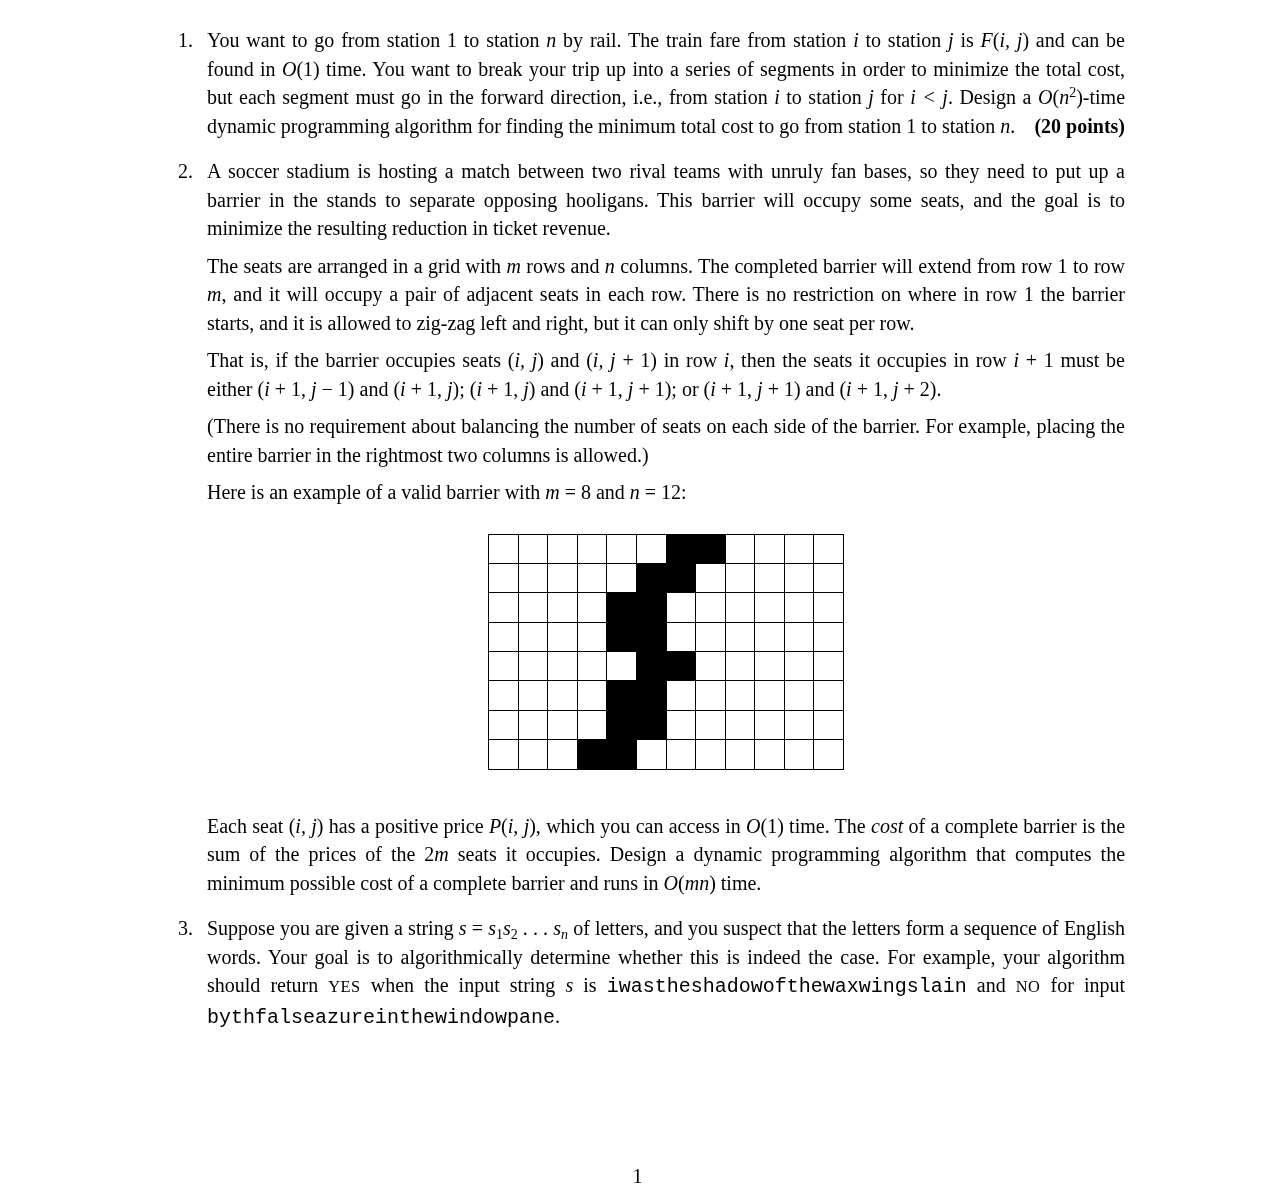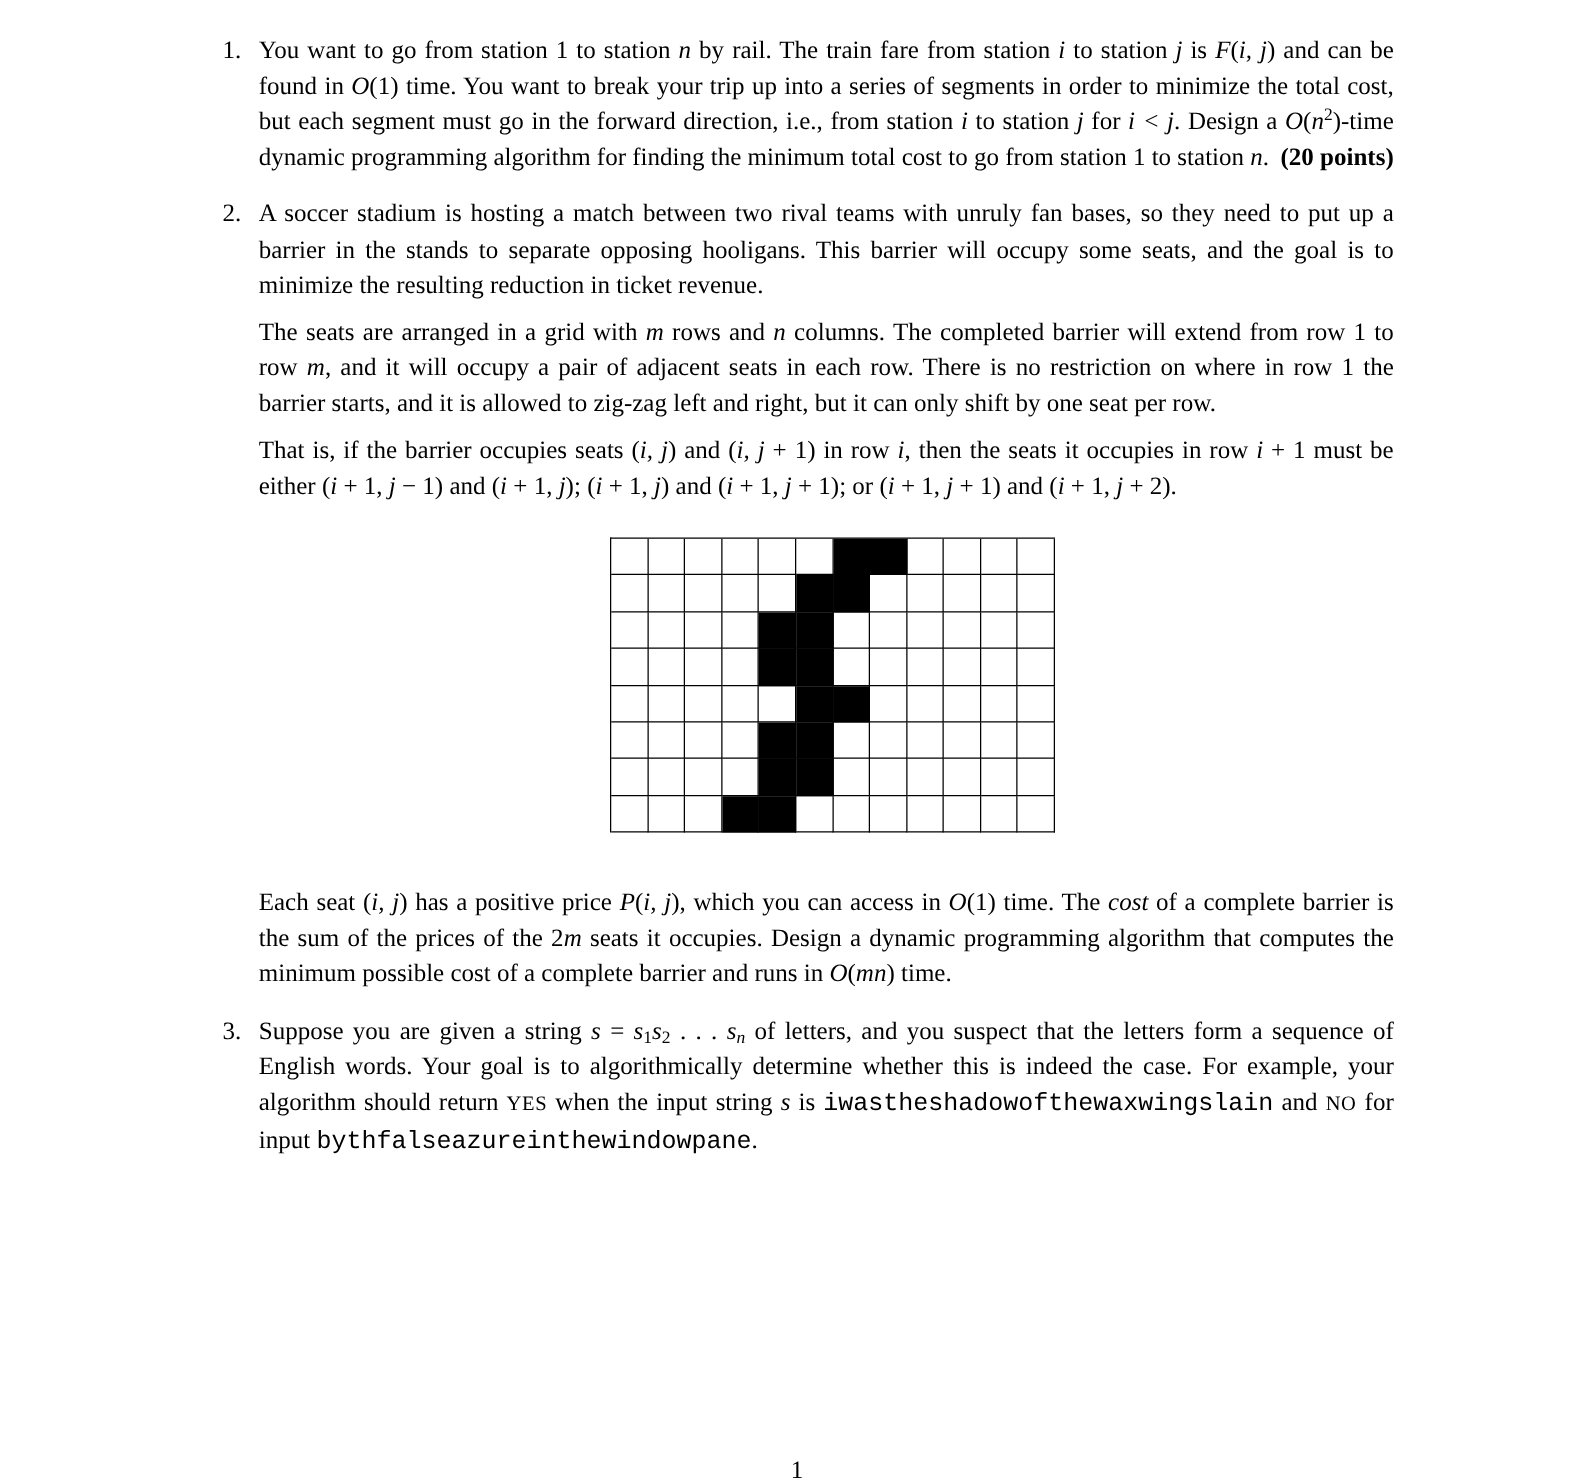--- a/index.html
+++ b/index.html
@@ -13,21 +13,21 @@
     font-size: 20px;
     line-height: 28.5px;
     position: relative;
     overflow: hidden;
   }
   .content { position: absolute; left: 178px; top: 26px; width: 947px; }
   .problem { display: flex; }
   .problem + .problem { margin-top: 17px; }
   .pnum { flex: 0 0 29px; }
   .pbody { width: 918px; text-align: justify; }
-  .pbody p { margin: 0 10px 9px 0; }
+  .pbody p { margin: 0 0 9px 0; }
   .pbody p:last-child { margin-bottom: 0; }
   .mi { font-style: italic; }
   .sup { font-size: 70%; vertical-align: 0.5em; line-height: 0; }
   .sub { font-size: 70%; vertical-align: -0.25em; line-height: 0; }
   .tt { font-family: Liberation Mono, monospace; }
   .sc { font-size: 82%; letter-spacing: 0.5px; }
   .pts { float: right; font-weight: bold; }
   .figure { width: fit-content; margin: 27px auto 42px auto; }
   .grid {
     display: grid;
@@ -47,20 +47,22 @@
       <div class="pbody">
         <p><span>You want to go from station 1 to station </span><span class="mi">n</span><span> by rail. The train fare from station </span><span class="mi">i</span><span> to station </span><span class="mi">j</span><span> is </span><span class="mi">F</span><span>(</span><span class="mi">i, j</span><span>) and can be found in </span><span class="mi">O</span><span>(1) time. You want to break your trip up into a series of segments in order to minimize the total cost, but each segment must go in the forward direction, i.e., from station </span><span class="mi">i</span><span> to station </span><span class="mi">j</span><span> for </span><span class="mi">i &lt; j</span><span>. Design a </span><span class="mi">O</span><span>(</span><span class="mi">n</span><span class="sup">2</span><span>)-time dynamic programming algorithm for finding the minimum total cost to go from station 1 to station </span><span class="mi">n</span><span>.</span><span class="pts">(20 points)</span></p>
       </div>
     </div>
     <div class="problem">
       <div class="pnum">2.</div>
       <div class="pbody">
         <p><span>A soccer stadium is hosting a match between two rival teams with unruly fan bases, so they need to put up a barrier in the stands to separate opposing hooligans. This barrier will occupy some seats, and the goal is to minimize the resulting reduction in ticket revenue.</span></p>
         <p><span>The seats are arranged in a grid with </span><span class="mi">m</span><span> rows and </span><span class="mi">n</span><span> columns. The completed barrier will extend from row 1 to row </span><span class="mi">m</span><span>, and it will occupy a pair of adjacent seats in each row. There is no restriction on where in row 1 the barrier starts, and it is allowed to zig-zag left and right, but it can only shift by one seat per row.</span></p>
         <p><span>That is, if the barrier occupies seats (</span><span class="mi">i, j</span><span>) and (</span><span class="mi">i, j</span><span> + 1) in row </span><span class="mi">i</span><span>, then the seats it occupies in row </span><span class="mi">i</span><span> + 1 must be either (</span><span class="mi">i</span><span> + 1, </span><span class="mi">j</span><span> − 1) and (</span><span class="mi">i</span><span> + 1, </span><span class="mi">j</span><span>); (</span><span class="mi">i</span><span> + 1, </span><span class="mi">j</span><span>) and (</span><span class="mi">i</span><span> + 1, </span><span class="mi">j</span><span> + 1); or (</span><span class="mi">i</span><span> + 1, </span><span class="mi">j</span><span> + 1) and (</span><span class="mi">i</span><span> + 1, </span><span class="mi">j</span><span> + 2).</span></p>
+        <p><span>(There is no requirement about balancing the number of seats on each side of the barrier. For example, placing the entire barrier in the rightmost two columns is allowed.)</span></p>
+        <p><span>Here is an example of a valid barrier with </span><span class="mi">m</span><span> = 8 and </span><span class="mi">n</span><span> = 12:</span></p>
         <div class="figure">
           <div class="grid" style="grid-template-columns: repeat(12, 29.6px);">
             <div class="cell"></div>
             <div class="cell"></div>
             <div class="cell"></div>
             <div class="cell"></div>
             <div class="cell"></div>
             <div class="cell"></div>
             <div class="cell filled" style="background: rgb(0, 0, 0);"></div>
             <div class="cell filled" style="background: rgb(0, 0, 0);"></div>

